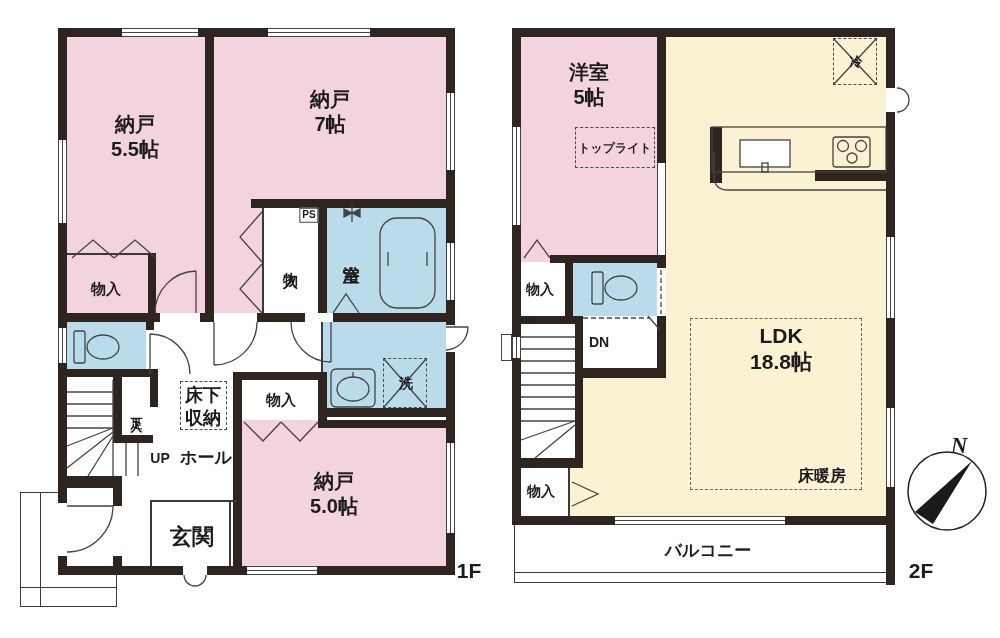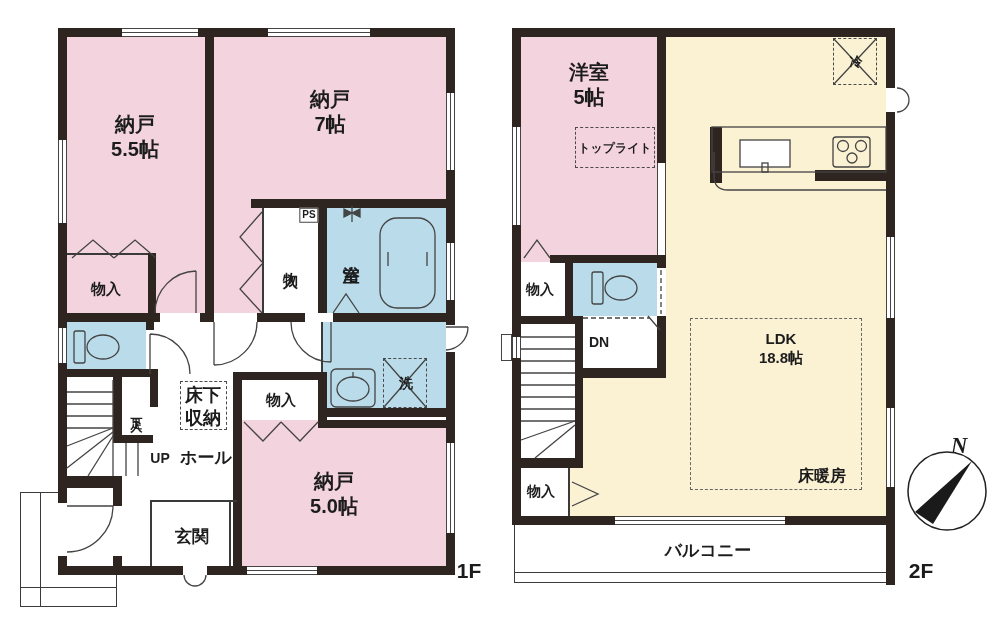--- a/index.html
+++ b/index.html
@@ -266,33 +266,33 @@
   <div class="lbl vtext" style="left:351px;top:253px;font-size:17px">浴室</div>
   <div class="lbl" style="left:406px;top:384px;font-size:14px;background:transparent">洗</div>
   <div class="lbl vtext" style="left:136px;top:409px;font-size:12px">下足入</div>
   <div class="lbl" style="left:203px;top:406px;font-size:18px">
     <div>床下</div>
     <div>収納</div>
   </div>
   <div class="lbl" style="left:160px;top:459px;font-size:14px">UP</div>
   <div class="lbl" style="left:206px;top:458px;font-size:17px">ホール</div>
   <div class="lbl" style="left:281px;top:400px;font-size:15px">物入</div>
-  <div class="lbl" style="left:192px;top:537px;font-size:17px">玄関</div>
+  <div class="lbl" style="left:192px;top:537px;font-size:22px">玄関</div>
   <div class="lbl" style="left:469px;top:571px;font-size:21px;font-weight:600">1F</div>
 
   <div class="lbl" style="left:589px;top:85px;font-size:20px">
     <div>洋室</div>
     <div>5帖</div>
   </div>
   <div class="lbl" style="left:615px;top:148px;font-size:12px">トップライト</div>
   <div class="lbl" style="left:856px;top:62px;font-size:13px">冷</div>
   <div class="lbl" style="left:540px;top:290px;font-size:14px">物入</div>
   <div class="lbl" style="left:599px;top:343px;font-size:14px">DN</div>
   <div class="lbl" style="left:541px;top:492px;font-size:14px">物入</div>
-  <div class="lbl" style="left:781px;top:349px;font-size:15px">
+  <div class="lbl" style="left:781px;top:349px;font-size:21px">
     <div>LDK</div>
     <div>18.8帖</div>
   </div>
   <div class="lbl" style="left:822px;top:476px;font-size:16px">床暖房</div>
   <div class="lbl" style="left:708px;top:551px;font-size:17px">バルコニー</div>
   <div class="lbl" style="left:921px;top:571px;font-size:21px;font-weight:600">2F</div>
   <div class="lbl" style="left:959px;top:446px;font-size:23px;font-style:italic;font-weight:600;font-family:'Liberation Serif',serif">N</div>
 
 </div>
 

